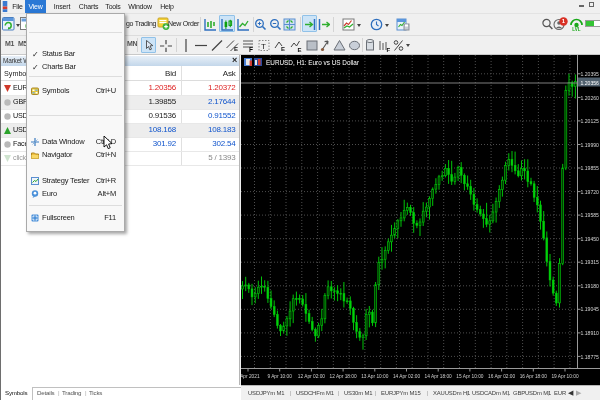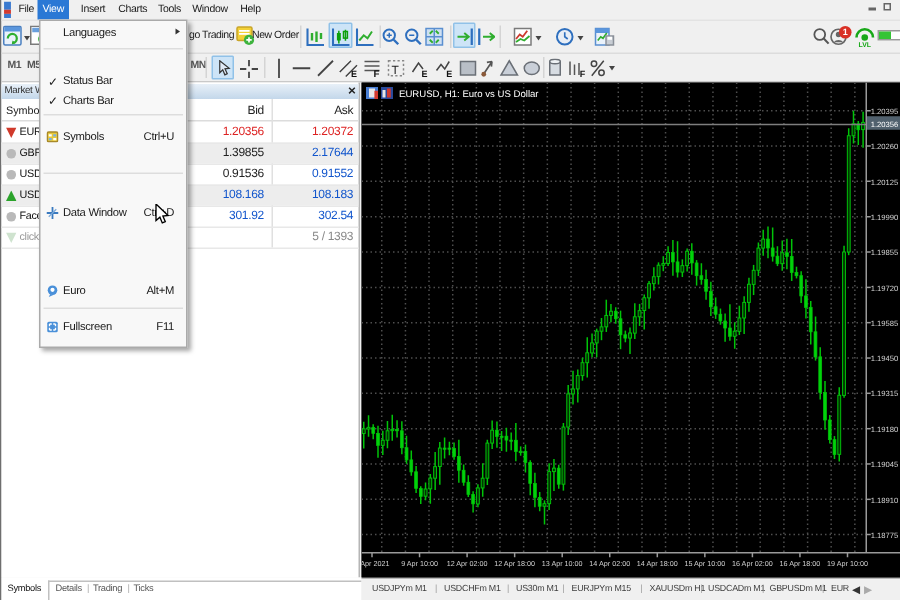--- a/index.html
+++ b/index.html
@@ -646,24 +646,20 @@
 <rect x="3" y="3" width="8" height="8" fill="#4a7fd4"></rect>
         <rect x="5" y="4" width="4" height="6" fill="#e8e8e8"></rect>
         <rect x="8.6" y="5.5" width="2.4" height="5.5" fill="#d33a2f"></rect>
 <rect x="13" y="3" width="8" height="8" fill="#2a4a9a"></rect>
         <rect x="14" y="5" width="2" height="5" fill="#e8e8e8"></rect>
         <rect x="17" y="4" width="2.5" height="6" fill="#d33a2f"></rect>
 <text x="25" y="9.5" font-size="6.4" fill="#fff">EURUSD, H1: Euro vs US Dollar</text>
 </svg>
     </div>
 <div id="menu">
-      <div class="mitem" style="top:1px">
-        <span class="mtext">Languages</span>
-        <span class="marr"></span>
-      </div>
       <div class="msep" style="top:18px"></div>
       <div class="mitem" style="top:32.5px">
         <span class="mtext">Status Bar</span>
         <span class="mchk">✓</span>
       </div>
       <div class="mitem" style="top:46px">
         <span class="mtext">Charts Bar</span>
         <span class="mchk">✓</span>
       </div>
       <div class="msep" style="top:62px"></div>
@@ -680,20 +676,36 @@
       </div>
       <div class="msep" style="top:101px"></div>
       <div class="mitem" style="top:120.5px">
         <span class="mtext">Data Window</span>
         <span class="msc">Ctrl+D</span>
         <svg class="mico" width="8" height="8">
           <path d="M4 0 v8 M0 4 h8" stroke="#3a7abf" stroke-width="1.2"></path>
           <path d="M1.5 6.5 L6.5 1.5" stroke="#7aa8d8" stroke-width="0.8"></path>
         </svg>
       </div>
+      <div class="mitem" style="top:133.7px">
+        <span class="mtext">Navigator</span>
+        <span class="msc">Ctrl+N</span>
+        <svg class="mico" width="8" height="8">
+          <path d="M0.5 2 h3 l1 1 h3 v4.5 h-7z" fill="#f0c040" stroke="#b08820"></path>
+          <rect x="0.5" y="4" width="7" height="3.5" fill="#f8d868"></rect>
+        </svg>
+      </div>
+      <div class="mitem" style="top:160.1px">
+        <span class="mtext">Strategy Tester</span>
+        <span class="msc">Ctrl+R</span>
+        <svg class="mico" width="8" height="8">
+          <rect x="0.5" y="0.5" width="7" height="7" fill="#eef4fb" stroke="#5a8fd0"></rect>
+          <path d="M1.5 5.5 l2-2 1.5 1 2-2.5" stroke="#2aa52a" fill="none"></path>
+        </svg>
+      </div>
       <div class="mitem" style="top:173.3px">
         <span class="mtext">Euro</span>
         <span class="msc">Alt+M</span>
         <svg class="mico" width="8" height="8">
           <circle cx="4" cy="3.5" r="3.2" fill="#4a90d9"></circle>
           <path d="M2.5 6 L1.5 8 L4.5 6.6z" fill="#4a90d9"></path>
           <circle cx="4" cy="3.2" r="1.4" fill="#fff"></circle>
         </svg>
       </div>
       <div class="msep" style="top:190.5px"></div>

